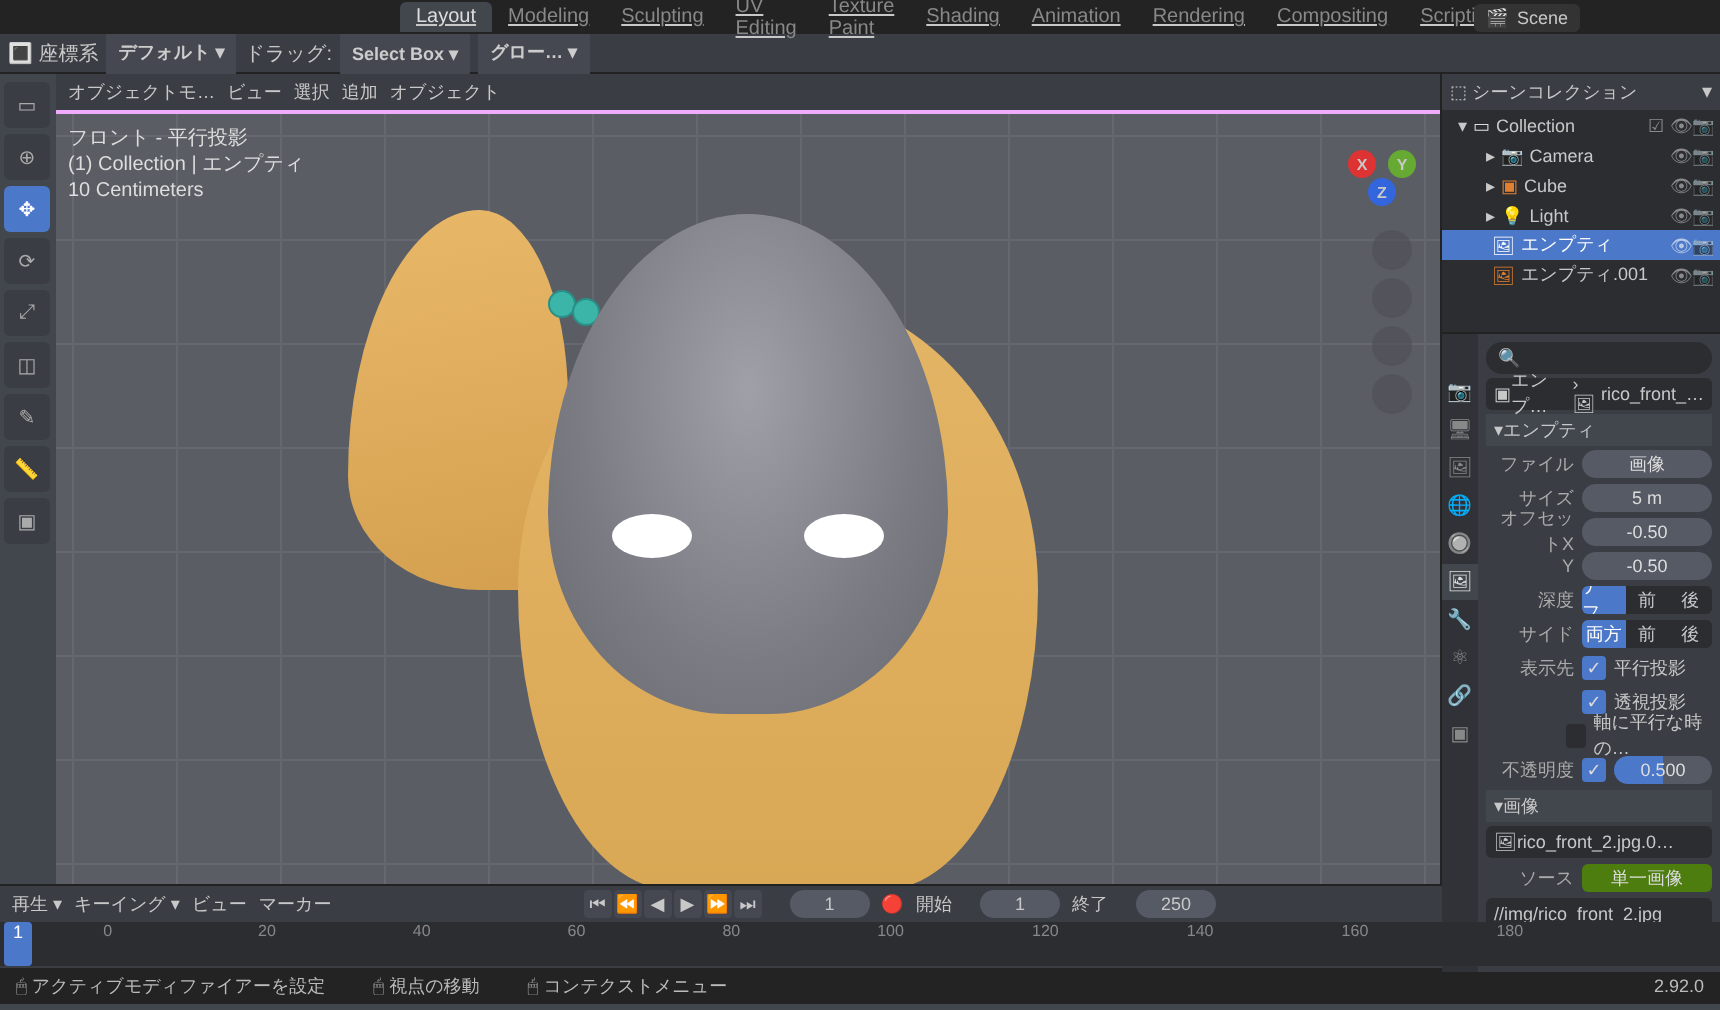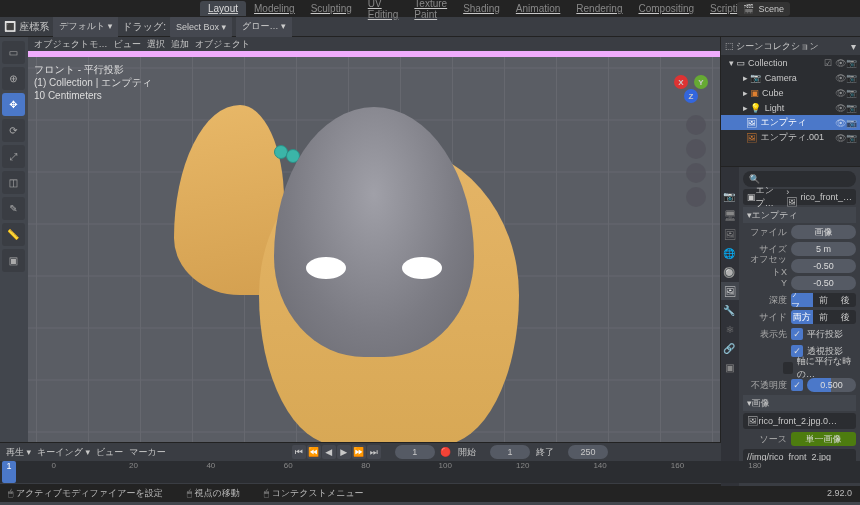--- a/index.html
+++ b/index.html
@@ -5,27 +5,27 @@
 * { margin: 0; padding: 0; box-sizing: border-box; font-family: sans-serif; }
 body { background: #42464d; color: #c8c8c8; width: 860px; height: 505px; font-size: 10px; overflow: hidden; position: relative; }
 .menubar { height: 17px; background: #232323; display: flex; align-items: center; padding: 0 4px; gap: 2px; }
 .menubar .logo { width: 14px; height: 14px; background: #555; border-radius: 2px; }
 .menubar .menu-item { padding: 1px 7px; color: #ddd; font-size: 10px; }
 .tabbar { height: 17px; background: #232323; display: flex; align-items: center; padding-left: 200px; gap: 0; position: absolute; top: 0; left: 0; right: 140px; text-decoration: underline; }
 .tabbar .tab { padding: 2px 8px; color: #888; font-size: 10px; }
 .tabbar .tab.active { background: #42464d; color: #ddd; border-radius: 3px 3px 0 0; }
 .scene-selector { position: absolute; top: 2px; right: 70px; height: 14px; background: #333; border-radius: 3px; padding: 0 6px; display: flex; align-items: center; gap: 4px; font-size: 9px; }
 .header2 { height: 20px; background: #3a3d43; display: flex; align-items: center; margin-top: 0; padding: 0 4px; gap: 4px; font-size: 10px; border-bottom: 1px solid #222; }
-.header2 .btn { background: #454850; padding: 6px 6px; border-radius: 2px; color: #ccc; font-size: 9px; }
+.header2 .btn { background: #454850; padding: 6px 6px; border-radius: 2px; color: #ccc; font-size: 9px; font-weight: bold; }
 .main-row { display: flex; height: 405px; }
 .toolbar-left { width: 28px; background: #42464d; display: flex; flex-direction: column; gap: 3px; padding: 4px 2px; }
 .toolbar-left .tool { width: 23px; height: 23px; background: #3a3d43; border-radius: 3px; display: flex; align-items: center; justify-content: center; color: #aaa; }
 .toolbar-left .tool.active { background: #4b78c9; color: #fff; }
 .viewport { flex: 1; background: #5a5d64; position: relative; overflow: hidden; }
-.viewport-header { height: 20px; background: #3a3d43; display: flex; align-items: center; padding: 0 6px; gap: 6px; font-size: 9px; border-bottom: 6px solid #f0abfc; }
+.viewport-header { height: 20px; background: #3a3d43; display: flex; align-items: center; padding: 0 6px; gap: 6px; font-size: 9px; border-bottom: 2px solid #f0abfc; }
 .viewport-label { position: absolute; top: 26px; left: 6px; color: #ddd; font-size: 10px; line-height: 13px; }
 .viewport-grid { position: absolute; inset: 20px 0 0 0; background-image: linear-gradient(#66686f 1px, transparent 1px), linear-gradient(90deg, #66686f 1px, transparent 1px); background-size: 52px 52px; background-position: center; }
 .axis-gizmo { position: absolute; top: 28px; right: 10px; width: 36px; height: 36px; }
 .gizmo-dot { width: 14px; height: 14px; border-radius: 50%; position: absolute; display: flex; align-items: center; justify-content: center; font-size: 8px; font-weight: bold; }
 .nav-btn { position: absolute; right: 14px; width: 20px; height: 20px; background: rgba(80,80,88,0.7); border-radius: 50%; }
 .ref-image { position: absolute; left: 50%; top: 28px; transform: translateX(-50%); width: 490px; height: 450px; }
 .head { position: absolute; left: 50%; top: 70px; transform: translateX(-50%); width: 200px; height: 250px; background: radial-gradient(ellipse at 50% 35%, #a0a0a8 0%, #7b7b83 60%, #696970 100%); border-radius: 50% 50% 45% 45% / 60% 60% 40% 40%; }
 .eye { position: absolute; width: 40px; height: 22px; background: #fff; border-radius: 50%; top: 150px; }
 .eye.l { left: 32px; } .eye.r { right: 32px; }
 .hair { position: absolute; width: 360px; height: 340px; left: 50%; top: 50px; transform: translateX(-50%); }

